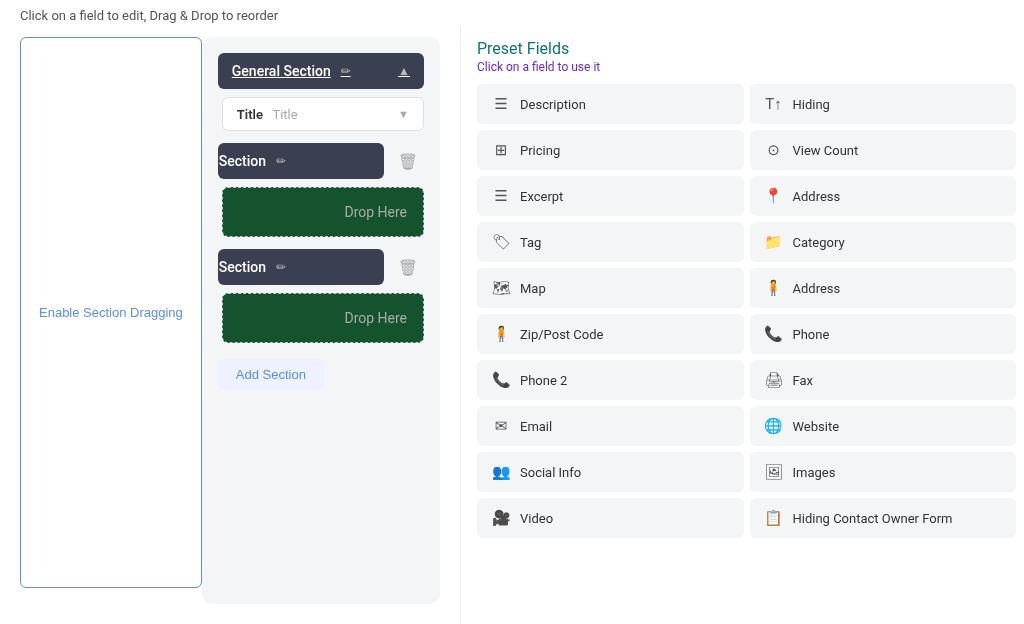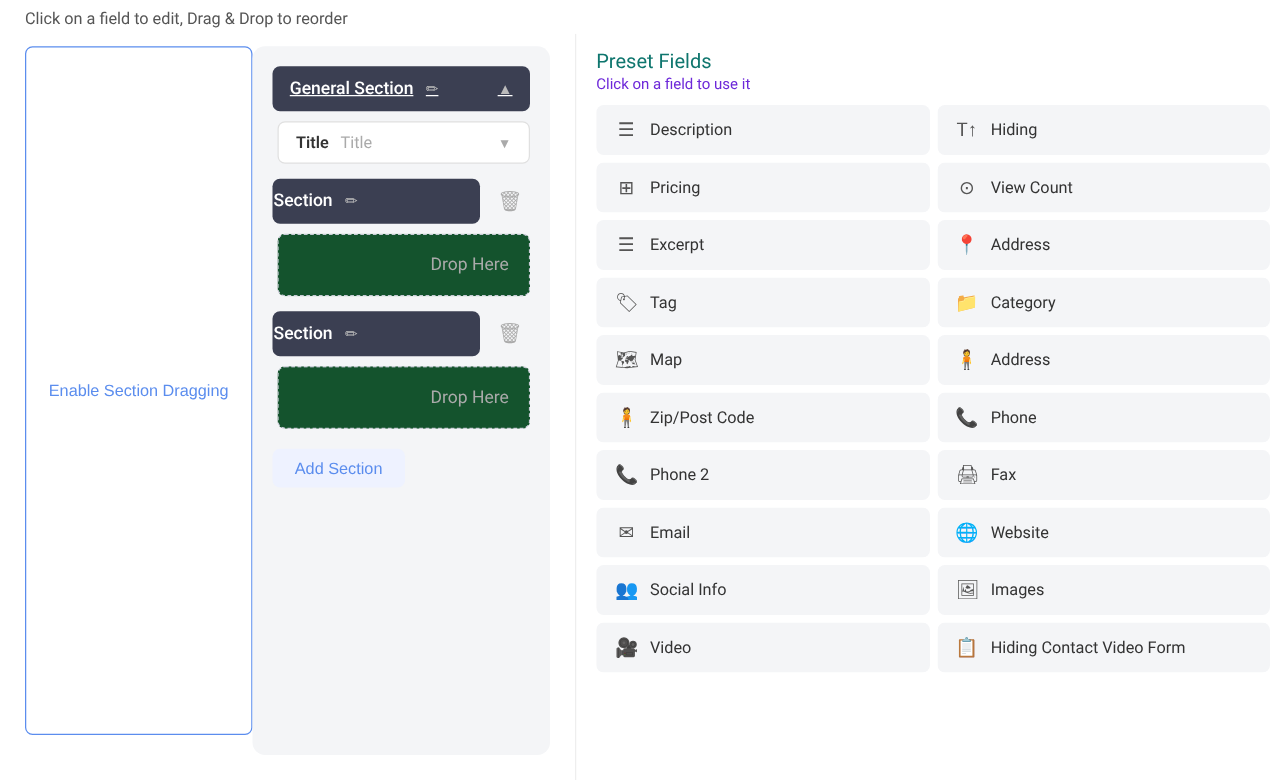--- a/index.html
+++ b/index.html
@@ -347,18 +347,18 @@
           <div class="preset-item">
             <span class="preset-item-icon">🖼</span>
             <span>Images</span>
           </div>
           <div class="preset-item">
             <span class="preset-item-icon">🎥</span>
             <span>Video</span>
           </div>
           <div class="preset-item">
             <span class="preset-item-icon">📋</span>
-            <span>Hiding Contact Video Form</span>
+            <span>Hiding Contact Owner Form</span>
           </div>
         </div>
     </div>
   </div>
 </div>
 
 </body></html>

